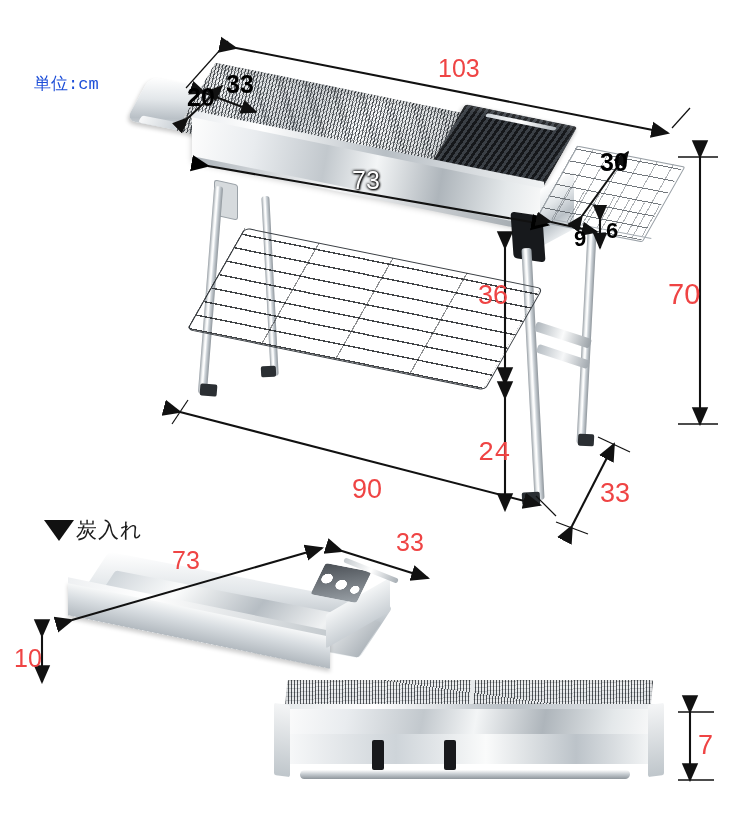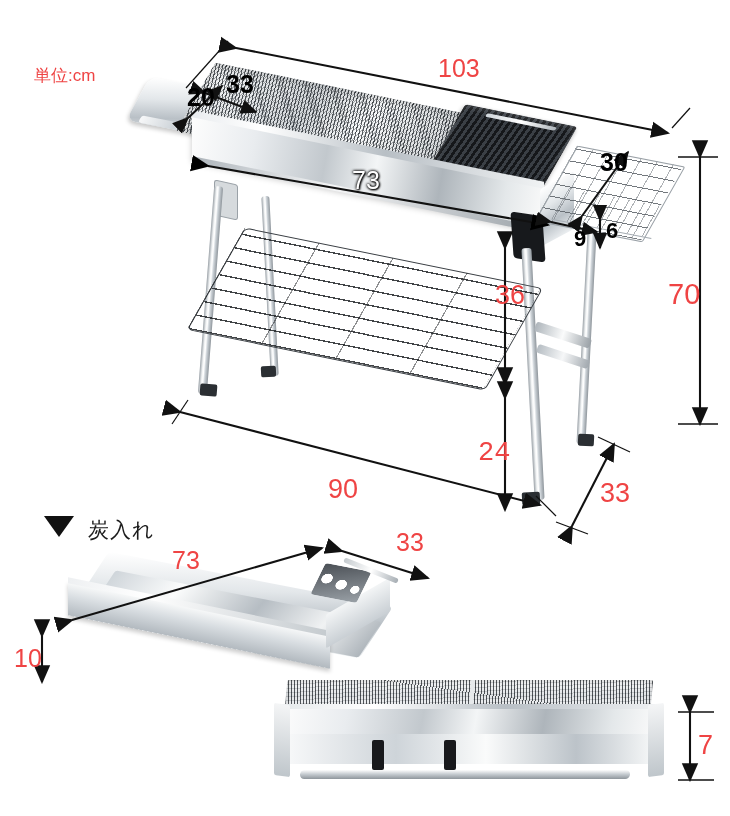--- a/index.html
+++ b/index.html
@@ -3,23 +3,23 @@
 <meta charset="utf-8">
 <style>
   html,body{margin:0;padding:0;background:#fff;}
   body{width:730px;height:816px;position:relative;overflow:hidden;
        font-family:"Liberation Sans","DejaVu Sans",sans-serif;color:#231f20;}
   .stage{position:absolute;inset:0;}
 
   
   .title{position:absolute;left:28px;top:14px;font-size:50px;line-height:50px;
          font-weight:400;letter-spacing:-1px;color:#3b3b3b;}
-  .subtitle{position:absolute;left:34px;top:64px;font-size:17px;color:#ef4444;}
-
-  .sec-head{position:absolute;display:flex;align-items:flex-start;gap:14px;}
+  .subtitle{position:absolute;left:34px;top:72px;font-size:17px;color:#1d4ed8;font-family:Liberation Mono, monospace;}
+
+  .sec-head{position:absolute;display:flex;align-items:center;gap:2px;}
   .tri{width:0;height:0;border-left:15px solid transparent;border-right:15px solid transparent;
        border-top:21px solid #111;}
   .sec-label{font-size:21px;color:#1b1b1b;letter-spacing:1px;}
 
   
   .dim{position:absolute;font-size:25px;color:#ef4444;white-space:nowrap;}
   .dim.sm{font-size:22px;}
   .dim.bold{font-weight:600;color:#000;}
   .dim.w{color:#fff;text-shadow:0 0 3px #000,0 0 3px #000,1px 1px 2px #000;}
 
@@ -239,23 +239,23 @@
   </svg>
 
   <div class="dim" style="left:438px;top:54px;">103</div>
   <div class="dim bold" style="left:226px;top:70px;">33</div>
   <div class="dim bold" style="left:187px;top:83px;">20</div>
   <div class="dim w" style="left:352px;top:166px;">73</div>
   <div class="dim bold" style="left:600px;top:148px;">30</div>
   <div class="dim bold sm" style="left:574px;top:226px;">9</div>
   <div class="dim bold sm" style="left:606px;top:218px;">6</div>
   <div class="dim" style="left:668px;top:278px;font-size:29px;text-align:right;">70</div>
-  <div class="dim" style="left:478px;top:280px;font-size:27px;margin-left:17px;">36</div>
+  <div class="dim" style="left:478px;top:280px;font-size:27px;">36</div>
   <div class="dim" style="left:478px;top:438px;font-size:27px;font-family:Liberation Mono, monospace;">24</div>
-  <div class="dim" style="left:328px;top:474px;font-size:27px;">90</div>
+  <div class="dim" style="left:352px;top:474px;font-size:27px;">90</div>
   <div class="dim" style="left:600px;top:478px;font-size:27px;">33</div>
 
   <div class="dim" style="left:172px;top:546px;">73</div>
   <div class="dim" style="left:396px;top:528px;">33</div>
   <div class="dim" style="left:14px;top:644px;">10</div>
 
   <div class="dim" style="left:698px;top:730px;font-size:27px;">7</div>
 
 </div>
 

